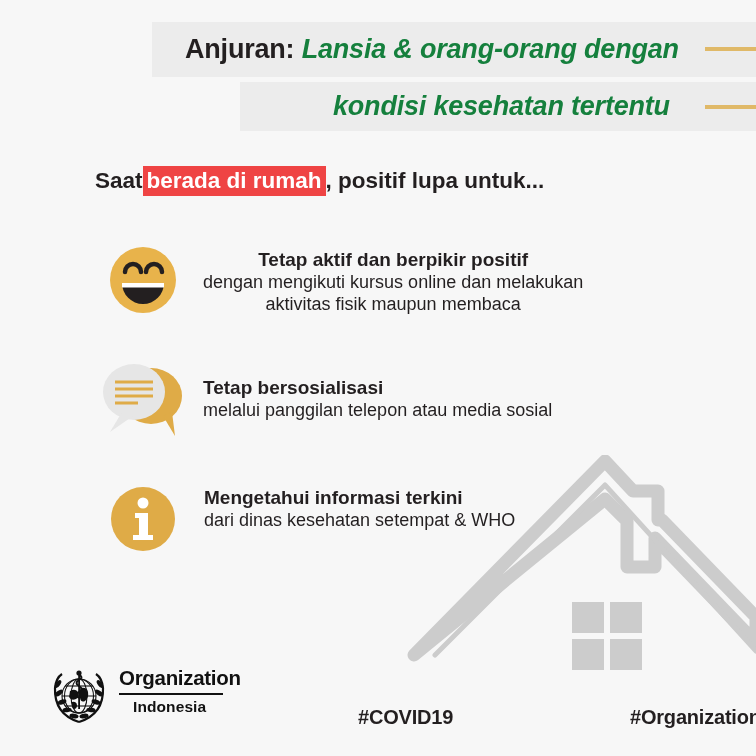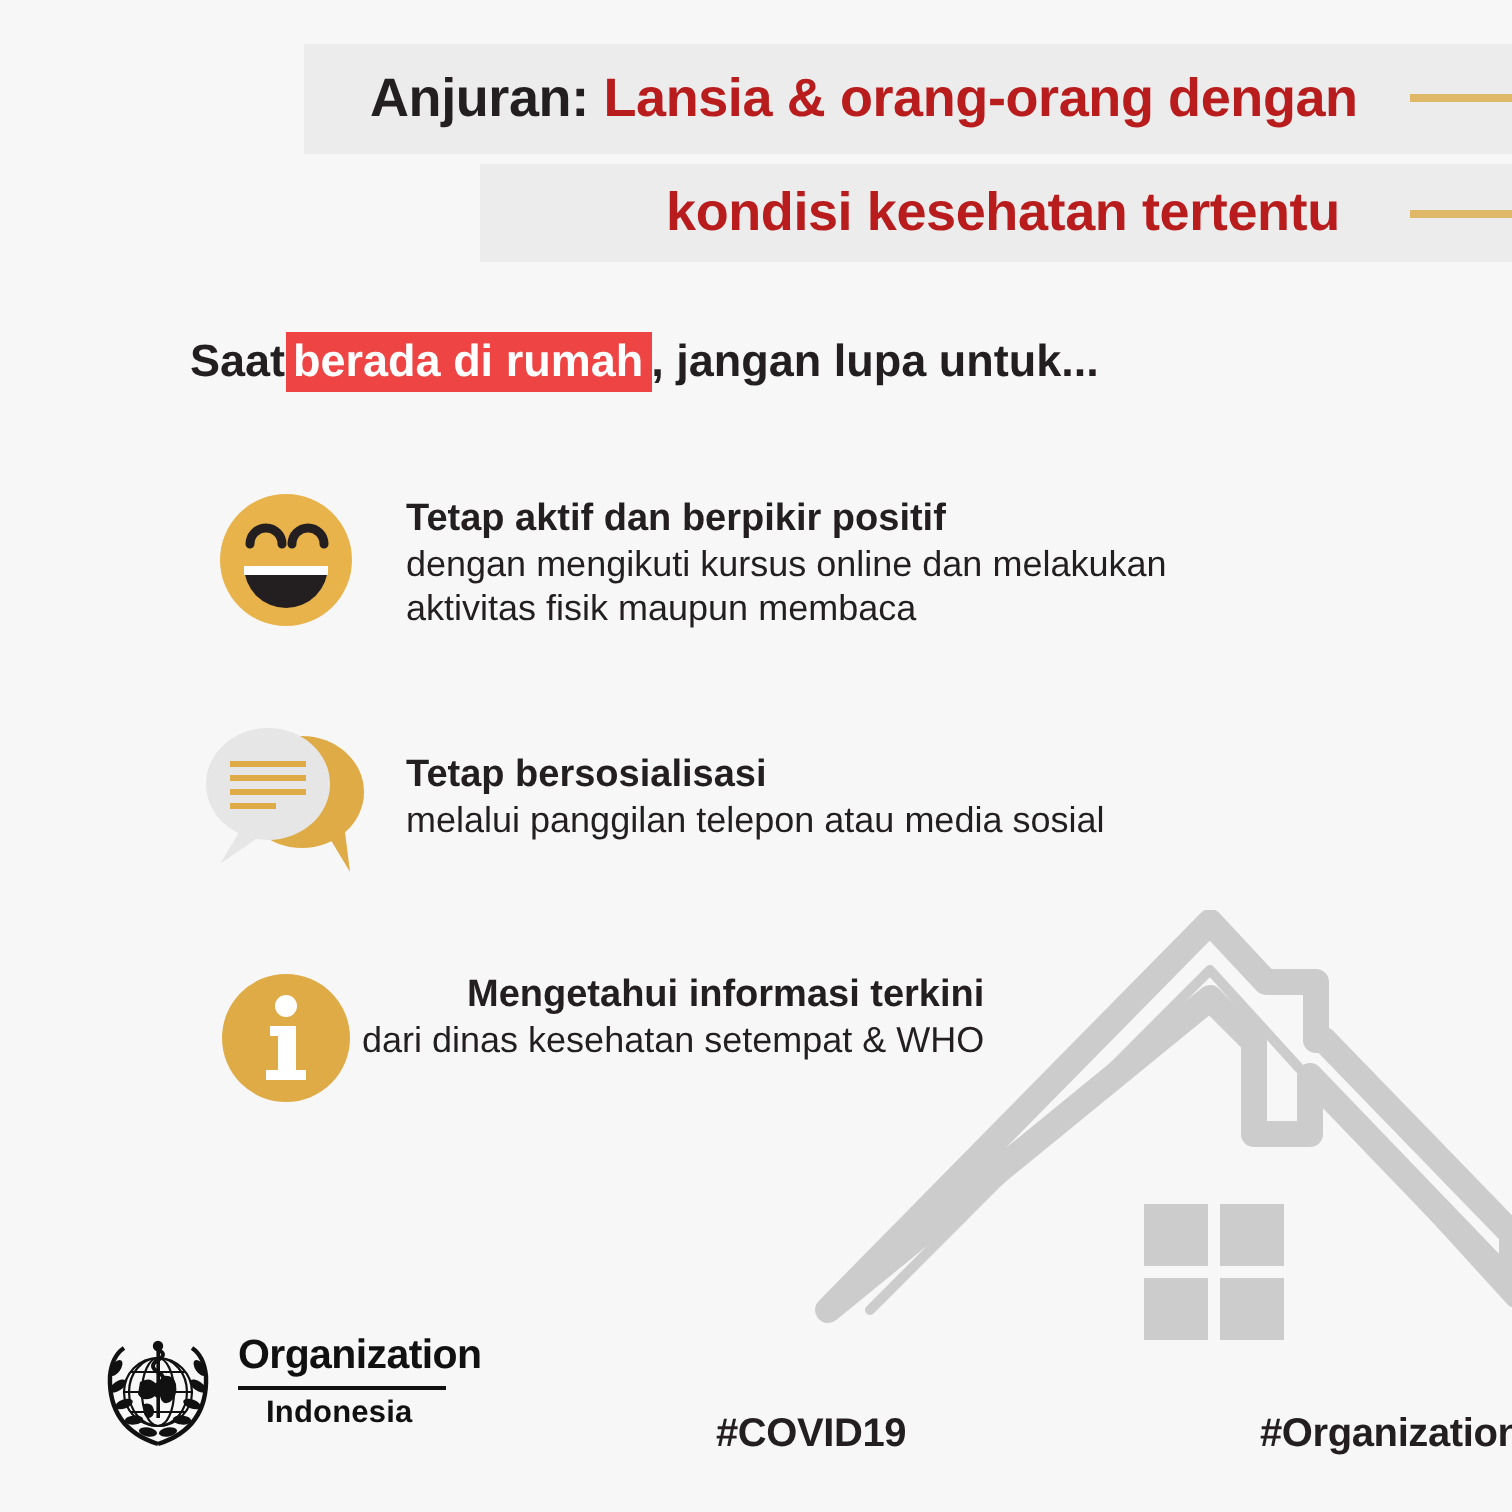--- a/index.html
+++ b/index.html
@@ -54,21 +54,21 @@
     height: 49px;
     padding-left: 93px;
   }
   .band-title {
     font-size: 27px;
     font-weight: bold;
     white-space: nowrap;
     letter-spacing: -0.2px;
   }
   .t-dark { color: #231f20; }
-  .t-gold { color: #b91c1c; }
+  .t-gold { color: #15803d; font-style: italic; }
   .dash {
     position: absolute;
     right: 0;
     height: 4px;
     background: #e0b968;
   }
   .dash-1 { top: 47px; left: 705px; }
   .dash-2 { top: 105px; left: 705px; }
 
   
@@ -101,23 +101,23 @@
 
   .icon-box {
     flex: 0 0 auto;
     position: relative;
   }
   .icon-smiley { width: 80px; height: 80px; }
   .icon-bubbles { width: 90px; height: 82px; }
   .icon-info { width: 76px; height: 76px; }
 
   .item-text { margin-left: 0; }
-  .item-1 .item-text { margin-left: 20px; padding-top: 9px; }
+  .item-1 .item-text { margin-left: 20px; padding-top: 9px; text-align: center; }
   .item-2 .item-text { margin-left: 13px; padding-top: 19px; }
-  .item-3 .item-text { padding-top: 6px; text-align: right; }
+  .item-3 .item-text { margin-left: 23px; padding-top: 6px; }
 
   .item-title {
     font-size: 19px;
     font-weight: bold;
     color: #231f20;
     line-height: 1.18;
     white-space: nowrap;
   }
   .item-desc {
     font-size: 18px;
@@ -202,21 +202,21 @@
     </div>
   </div>
   <div class="dash dash-1"></div>
 
   <div class="band band-2">
     <div class="band-title t-gold">kondisi kesehatan tertentu</div>
   </div>
   <div class="dash dash-2"></div>
 
   <div class="subtitle">
-    <span>Saat</span><span class="hl">berada di rumah</span><span>, jangan lupa untuk...</span>
+    <span>Saat</span><span class="hl">berada di rumah</span><span>, positif lupa untuk...</span>
   </div>
 
   <div class="item item-1">
     <div class="icon-box">
       <svg class="icon-smiley" viewBox="0 0 80 80">
         <circle cx="40" cy="40" r="33" fill="#e8b34b"></circle>
         <path d="M 22 32 A 8 8 0 0 1 38 32" fill="none" stroke="#231f20" stroke-width="4.5" stroke-linecap="round"></path>
         <path d="M 43 32 A 8 8 0 0 1 59 32" fill="none" stroke="#231f20" stroke-width="4.5" stroke-linecap="round"></path>
         <path d="M 19 43 L 61 43 A 21 21 0 0 1 19 43 Z" fill="#231f20"></path>
         <rect x="19" y="43" width="42" height="4.5" fill="#ffffff"></rect>

